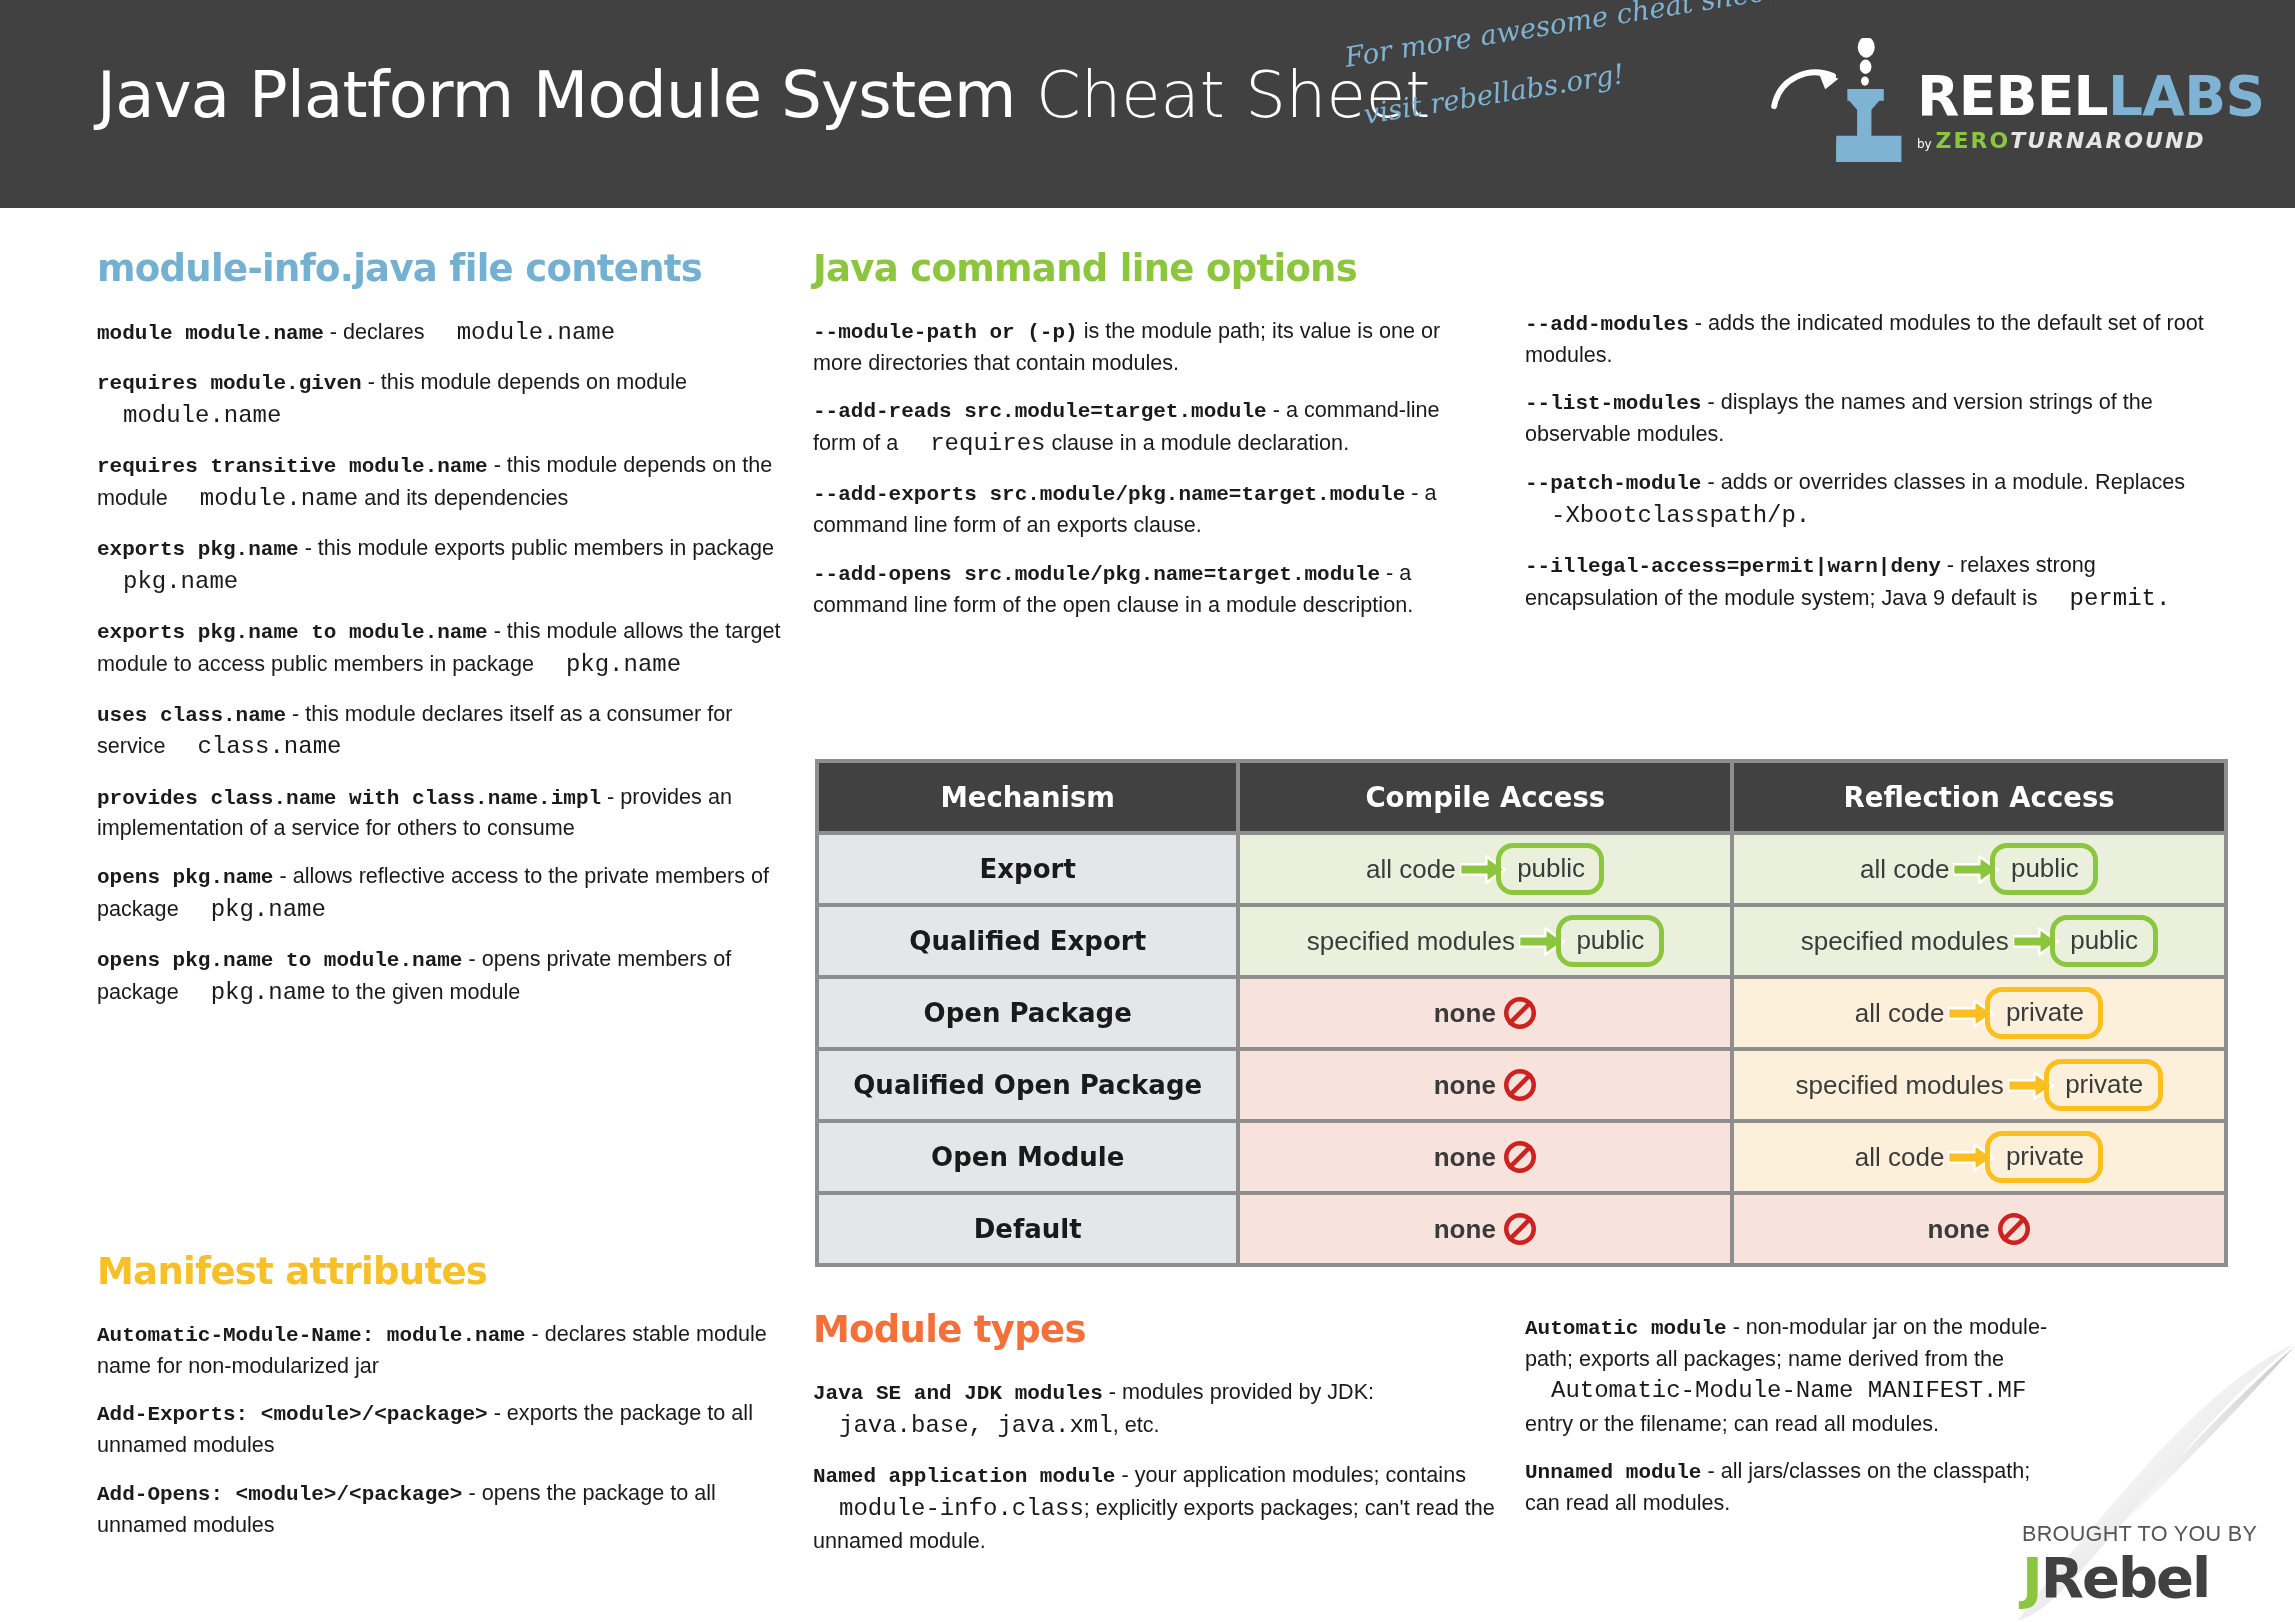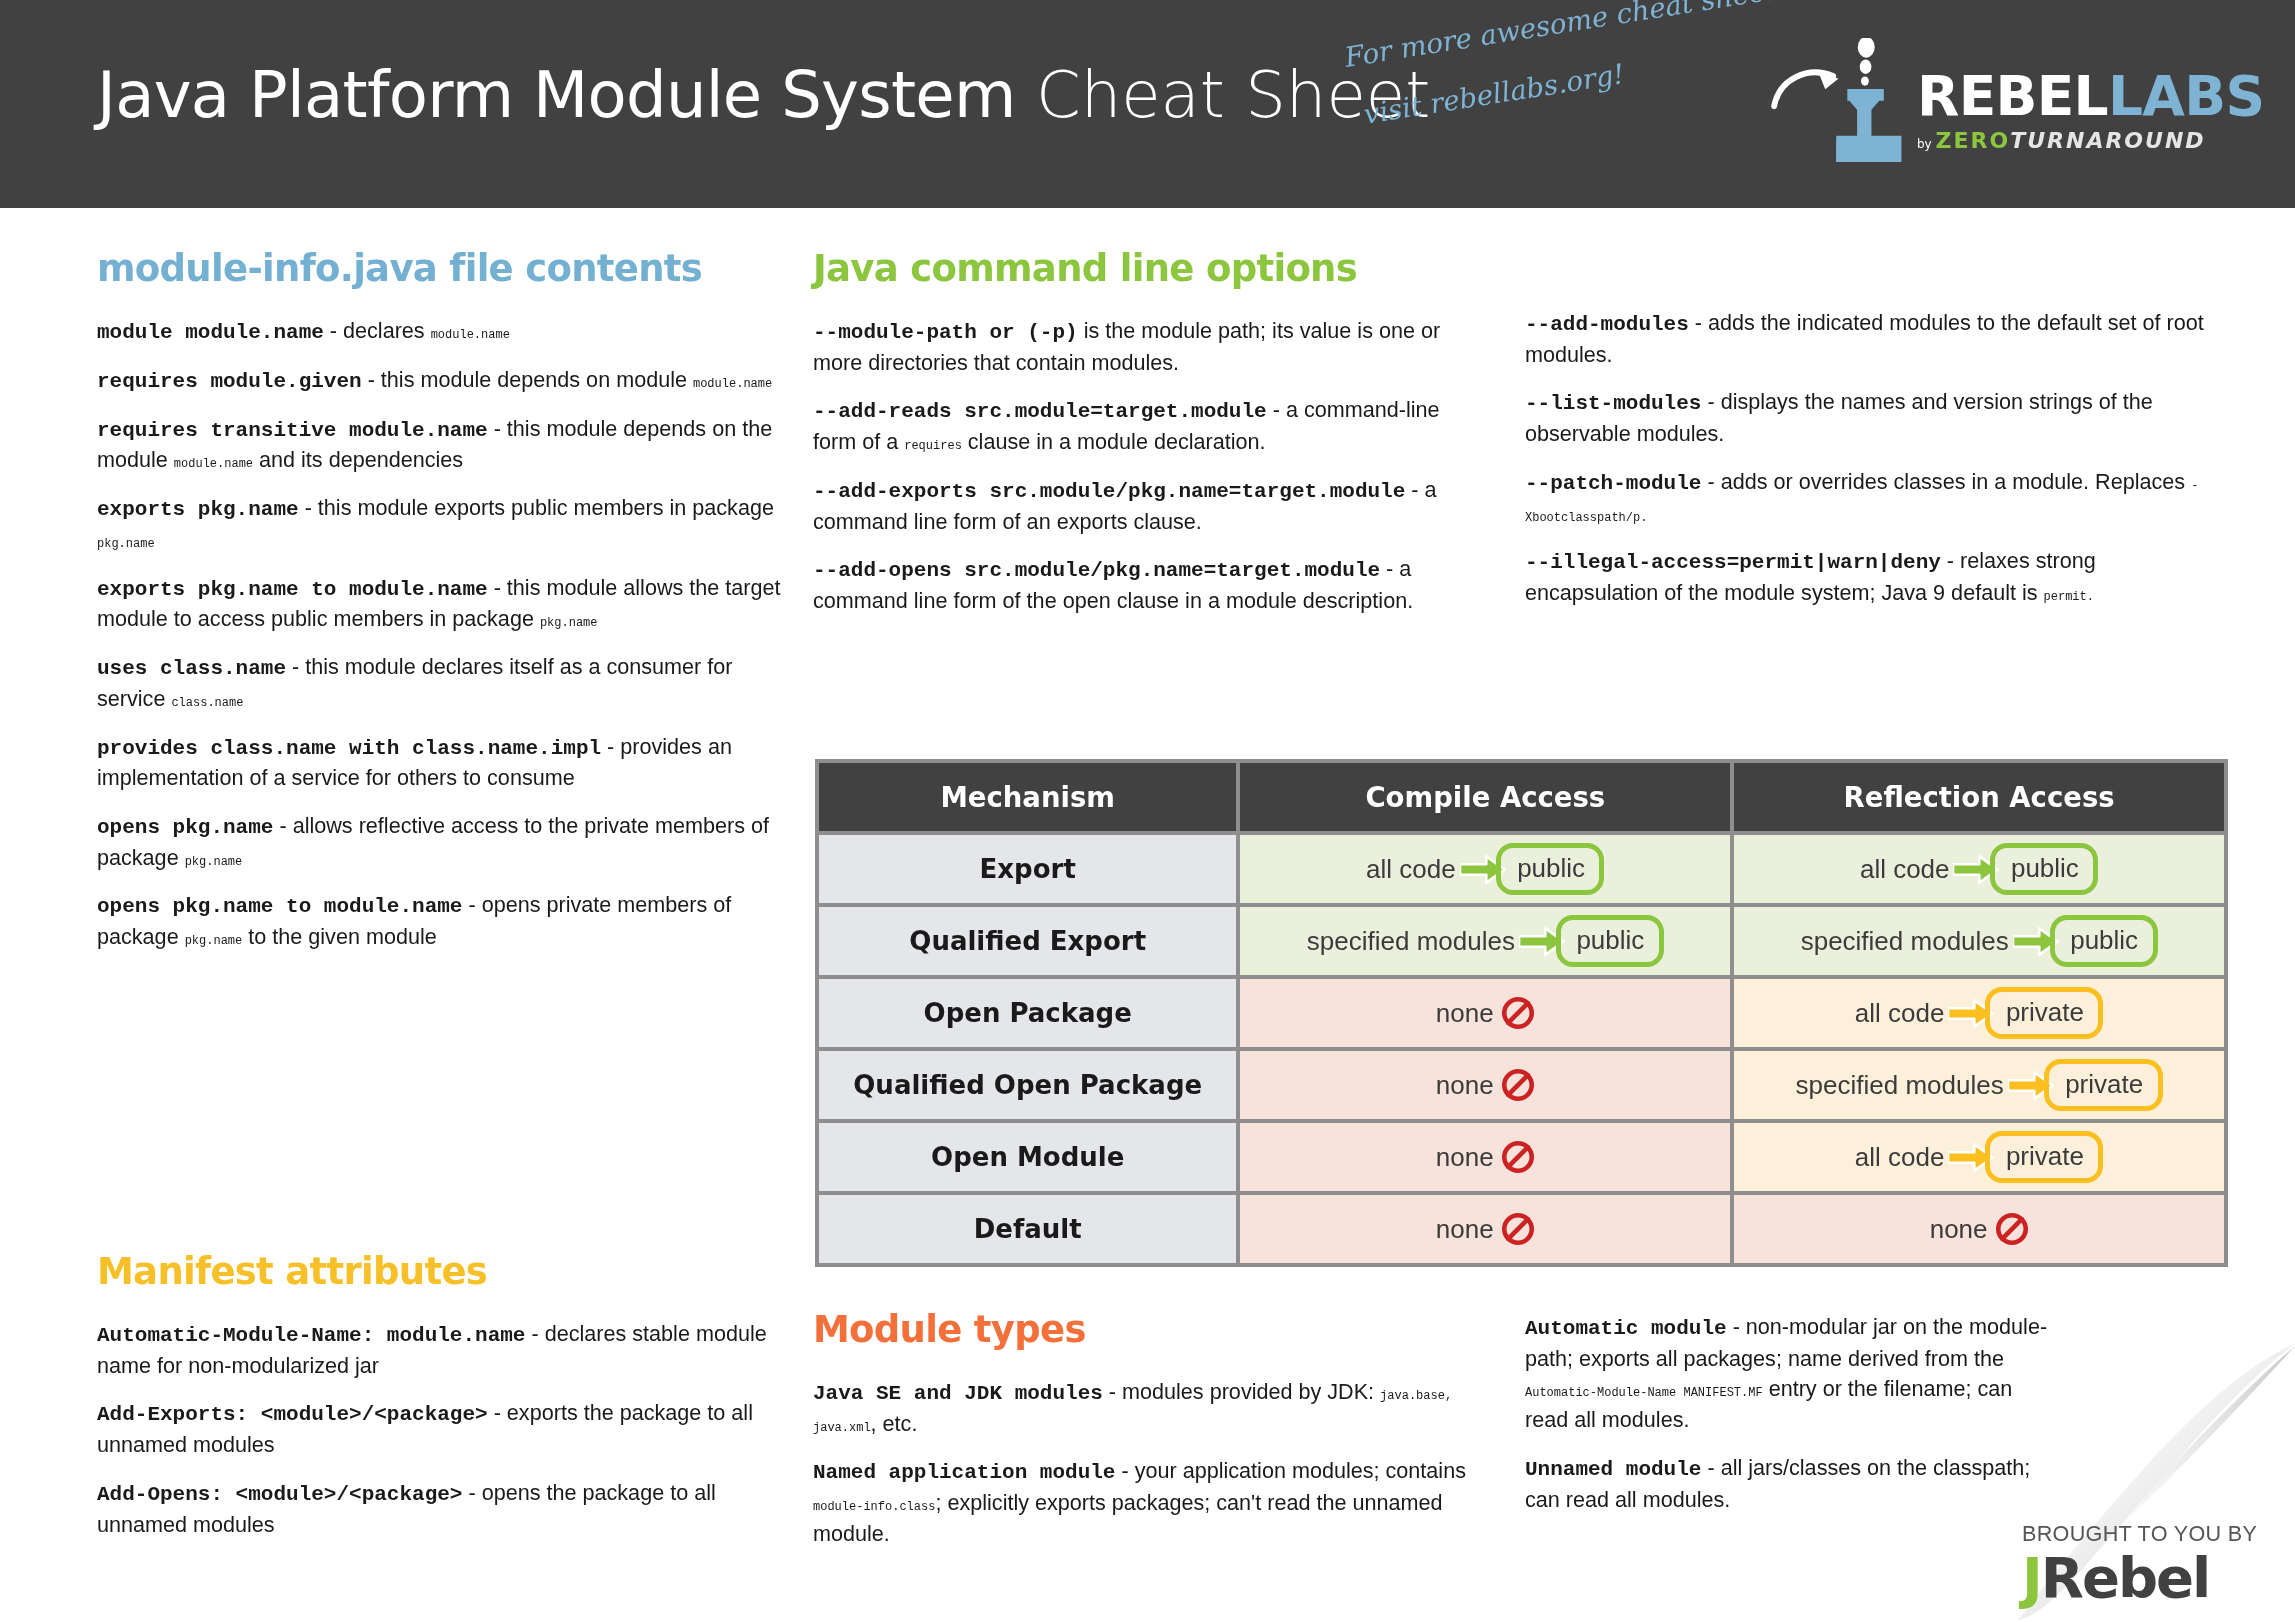--- a/index.html
+++ b/index.html
@@ -94,21 +94,22 @@
   
   .entry {
     font-family: "Liberation Sans", sans-serif;
     font-size: 21.6px;
     line-height: 1.42;
     color: #1a1a1a;
   }
   .entry + .entry { margin-top: 17px; }
   .mono {
     font-family: "Liberation Mono", monospace;
-    font-size: 12px;
+    font-size: 24px;
+    margin-left: 26px;
   }
   .mono-b {
     font-family: "Liberation Mono", monospace;
     font-weight: 700;
     font-size: 21px;
   }
 
   
   .col { position: absolute; }
   #col-left      { left: 97px;  top: 250px;  width: 690px; }
@@ -182,21 +183,21 @@
     font-size: 26px;
     color: #3b3b3b;
     padding: 5.2px 14.4px 6.5px 15.7px;
     margin-left: -9.2px;
     position: relative;
     z-index: 1;
   }
   .badge-green  { border: 5.9px solid #8cc63f; }
   .badge-yellow { border: 5.9px solid #fbbf20; }
 
-  .none-wrap { display: flex; align-items: center; gap: 7px; }
+  .none-wrap { display: flex; align-items: center; gap: 7px; font-weight: bold; }
   .ban-icon { display: block; }
 
   
   .curl {
     position: absolute;
     right: 0; bottom: 0;
     width: 281px; height: 281px;
     pointer-events: none;
   }
 

